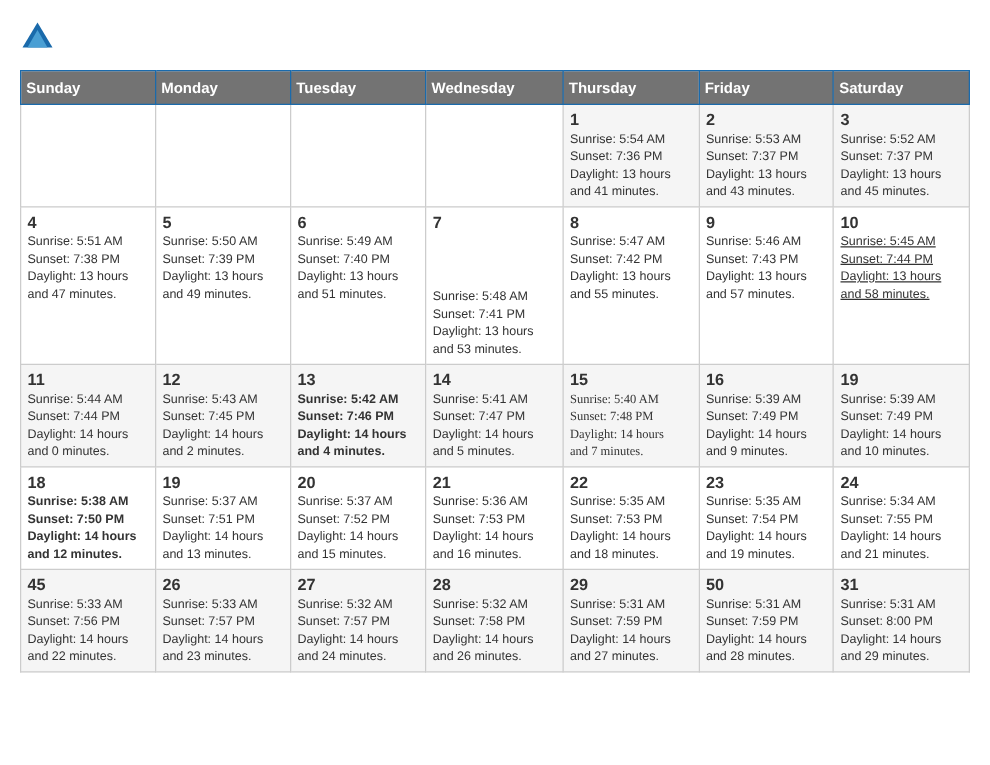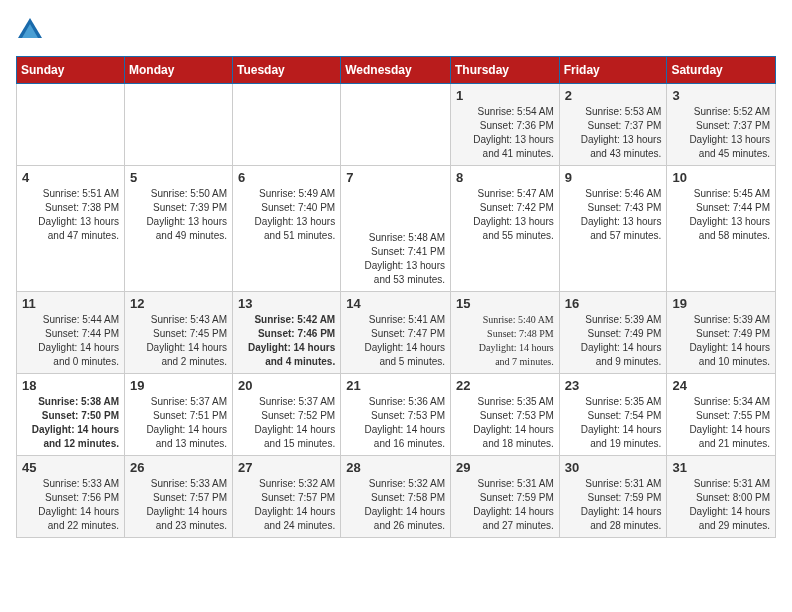--- a/index.html
+++ b/index.html
@@ -50,21 +50,21 @@
     }
     .location {
       font-size: 14px;
       color: #555;
     }
     table {
       width: 100%;
       border-collapse: collapse;
     }
     thead tr {
-      background-color: #b91c1c;
+      background-color: #737373;
     }
     thead th {
       color: #fff;
       font-size: 12px;
       font-weight: bold;
       padding: 6px 4px;
       text-align: left;
       border: 1px solid #1a6aab;
     }
     tbody tr {
@@ -89,21 +89,20 @@
       font-size: 13px;
       font-weight: bold;
       color: #333;
       display: block;
       margin-bottom: 2px;
     }
     .day-info {
       font-size: 10px;
       color: #333;
       line-height: 1.4;
-      text-align: right;
     }
     .empty-cell {
       background: #fff !important;
     }
   </style>
 </head>
 <body>
 
 <div class="header">
   <div class="logo">
@@ -200,21 +199,21 @@
         </td>
         <td>
           <span class="day-num">9</span>
           <div class="day-info" style="white-space: pre-line;">Sunrise: 5:46 AM
 Sunset: 7:43 PM
 Daylight: 13 hours
 and 57 minutes.</div>
         </td>
         <td>
           <span class="day-num">10</span>
-          <div class="day-info" style="white-space: pre-line;">Sunrise: 5:45 AM
+          <div class="day-info" style="white-space: pre-line; text-decoration: underline;">Sunrise: 5:45 AM
 Sunset: 7:44 PM
 Daylight: 13 hours
 and 58 minutes.</div>
         </td>
       </tr>
       <tr>
         <td>
           <span class="day-num">11</span>
           <div class="day-info" style="white-space: pre-line;">Sunrise: 5:44 AM
 Sunset: 7:44 PM
@@ -345,21 +344,21 @@
 and 26 minutes.</div>
         </td>
         <td>
           <span class="day-num">29</span>
           <div class="day-info" style="white-space: pre-line;">Sunrise: 5:31 AM
 Sunset: 7:59 PM
 Daylight: 14 hours
 and 27 minutes.</div>
         </td>
         <td>
-          <span class="day-num">30</span>
+          <span class="day-num">50</span>
           <div class="day-info" style="white-space: pre-line;">Sunrise: 5:31 AM
 Sunset: 7:59 PM
 Daylight: 14 hours
 and 28 minutes.</div>
         </td>
         <td>
           <span class="day-num">31</span>
           <div class="day-info" style="white-space: pre-line;">Sunrise: 5:31 AM
 Sunset: 8:00 PM
 Daylight: 14 hours

